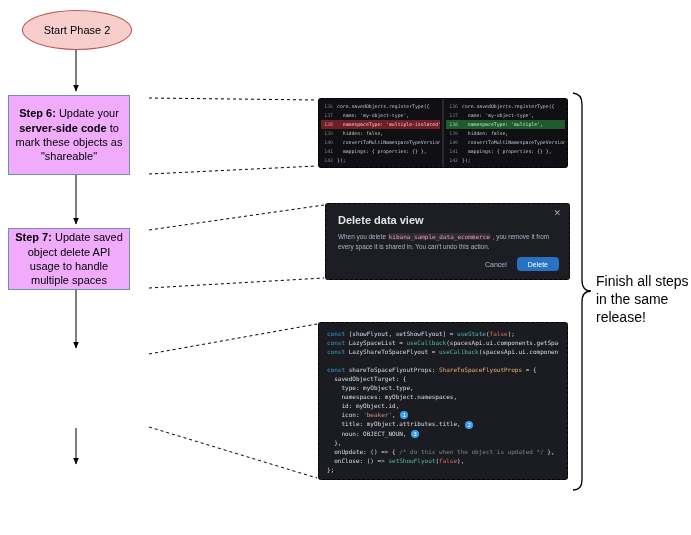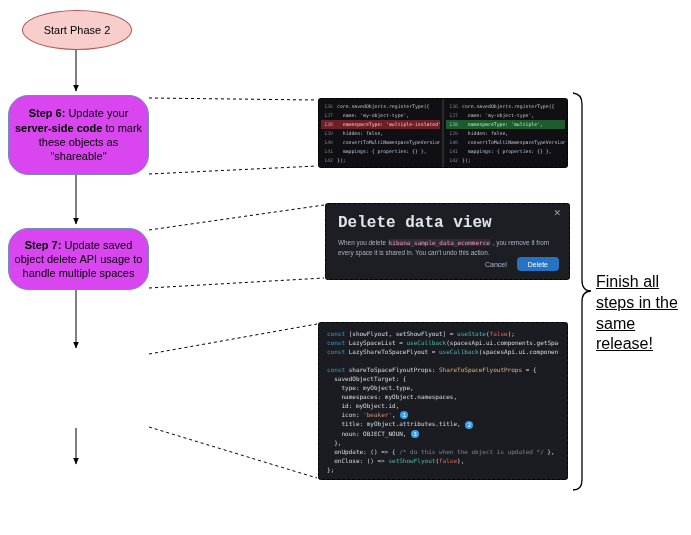--- a/index.html
+++ b/index.html
@@ -15,22 +15,22 @@
   
   .ellipse{
     position:absolute;width:108px;height:38px;border-radius:50%;
     background:#f8cecc;border:1px solid #b85450;
     display:flex;align-items:center;justify-content:center;
     font-size:11px;text-align:center;
   }
   .start{left:22px;top:10px;}
   .finish{left:22px;top:468px;}
   .step{
-    position:absolute;left:8px;width:141px;
-    background:#d946ef;border:1px solid #6c8ebf;border-radius:20px;
+    position:absolute;left:8px;width:122px;
+    background:#f0abfc;border:1px solid #6c8ebf;border-radius:0;
     display:flex;align-items:center;justify-content:center;
     text-align:center;font-size:11px;line-height:1.3;padding:0 5px;box-sizing:border-box;
   }
   .step .b{font-weight:bold;}
   #step6{top:95px;height:80px;}
   #step7{top:228px;height:62px;}
   #step8{top:352px;height:76px;}
 
   
   .shot{position:absolute;border:1px dashed #000;box-sizing:border-box;border-radius:3px;overflow:hidden;}
@@ -43,21 +43,21 @@
   .diff-divider{width:2px;background:#2a2a2e;}
   .dl{display:flex;white-space:pre;color:#bcc3cf;}
   .dl .no{width:12px;text-align:right;margin-right:4px;color:#7a7f88;flex:none;}
   .dl .dt{overflow:hidden;white-space:pre;}
   .dl.del{background:#6e2026;color:#ffc2c2;}
   .dl.del .no{color:#e09a9a;}
   .dl.add{background:#1f5c2d;color:#b9ebc3;}
   .dl.add .no{color:#93c9a0;}
 
   
-  .dlg-title{color:#dfe5ef;font-weight:bold;font-size:16px;padding:10px 12px 0 12px;font-family:Liberation Mono, monospace;}
+  .dlg-title{color:#dfe5ef;font-weight:bold;font-size:11px;padding:10px 12px 0 12px;}
   .dlg-close{position:absolute;top:5px;right:8px;color:#98a2b3;font-size:9px;cursor:pointer;line-height:9px;}
   .dlg-body{color:#aab3c4;font-size:6.4px;line-height:1.5;padding:6px 12px 0 12px;}
   .dlg-body code{font-family:"DejaVu Sans Mono",monospace;color:#f68fbe;background:rgba(255,255,255,0.07);border-radius:2px;padding:0 1px;font-size:6px;}
   .dlg-actions{position:absolute;right:10px;bottom:8px;display:flex;align-items:center;gap:10px;}
   .btn-ghost{background:transparent;border:none;color:#9fb8d4;font-size:7px;font-family:"Liberation Sans",sans-serif;cursor:pointer;padding:0;}
   .btn-primary{background:#2673c4;border:none;color:#fff;font-size:7px;font-family:"Liberation Sans",sans-serif;border-radius:4px;padding:3.5px 11px;cursor:pointer;}
 
   
   .code{padding:6px 8px;font-family:"DejaVu Sans Mono",monospace;font-size:6px;line-height:9px;}
   .cl{white-space:pre;overflow:hidden;}
@@ -67,21 +67,21 @@
   .tk-type{color:#e0b671;}
   .tk-str{color:#ce9178;}
   .tk-bool{color:#e06c5a;}
   .tk-pn{color:#d6dbe3;}
   .tk-cmt{color:#7a828e;}
   .tk-badge{display:inline-block;background:#36a2ef;color:#fff;border-radius:50%;
     width:8px;height:8px;line-height:8px;text-align:center;font-size:5.5px;
     vertical-align:middle;margin-left:1px;font-family:"Liberation Sans",sans-serif;}
 
   
-  .note{position:absolute;left:596px;top:272px;width:93px;font-size:16px;line-height:1.3;text-decoration:underline;}
+  .note{position:absolute;left:596px;top:272px;width:93px;font-size:14px;line-height:1.3;}
 </style>
 </head>
 <body>
 
 <div class="canvas">
 
   <svg class="overlay" viewBox="0 0 691 535">
     <defs>
       <marker id="arr" markerWidth="9" markerHeight="8" refX="6.5" refY="3" orient="auto">
         <path d="M0,0 L7,3 L0,6 z" fill="#000"></path>

